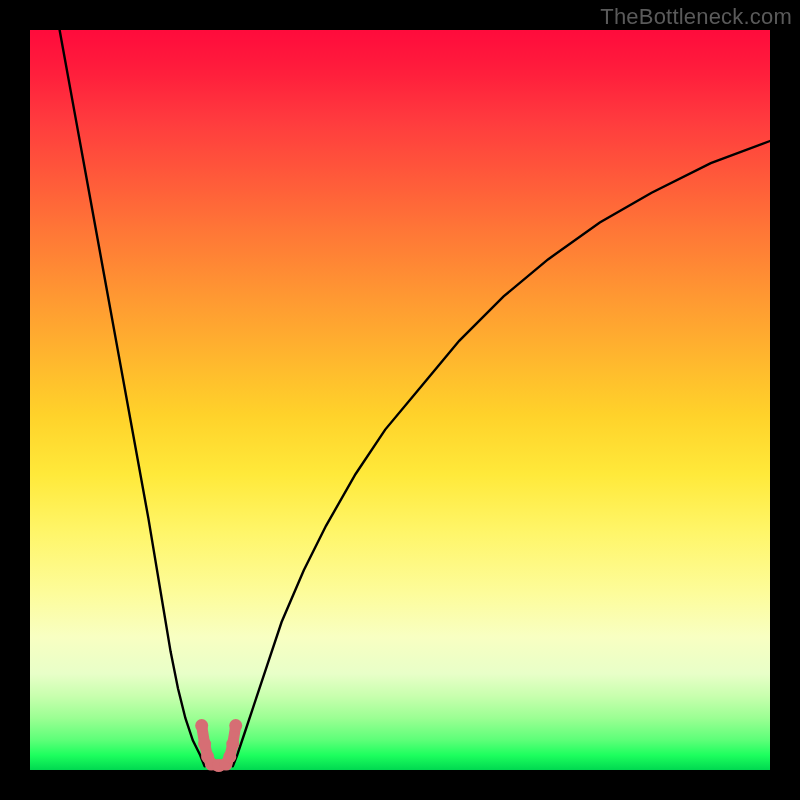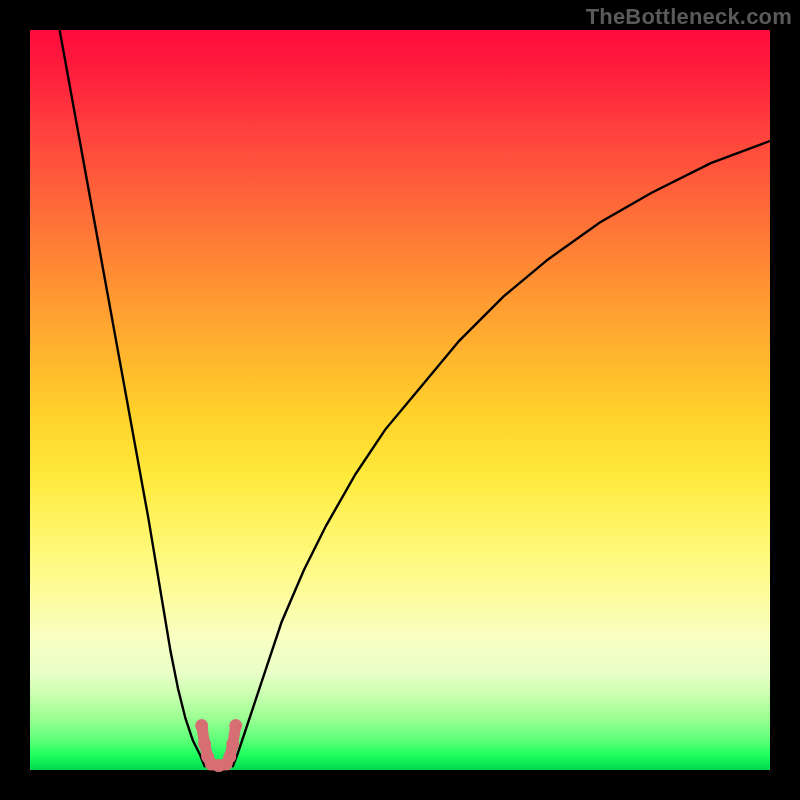--- a/index.html
+++ b/index.html
@@ -52,21 +52,21 @@
     width: 740px;
     height: 740px;
     overflow: visible;
   }
   .watermark {
     position: absolute;
     top: 4px;
     right: 8px;
     font-family: Arial, Helvetica, sans-serif;
     font-size: 22px;
-    font-weight: 700;
+    font-weight: 400;
     color: #5a5a5a;
     letter-spacing: 0.2px;
     user-select: none;
   }
 </style>
 </head>
 <body>
 
 <div class="frame">
   <div class="plot">

